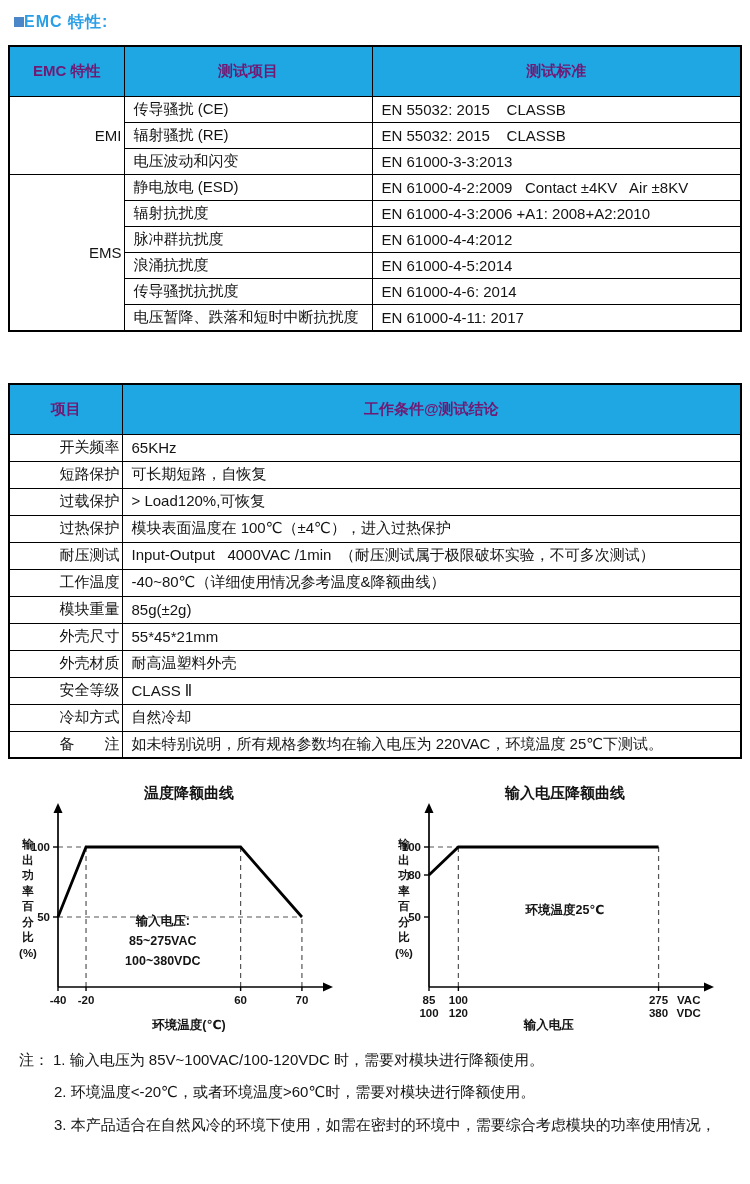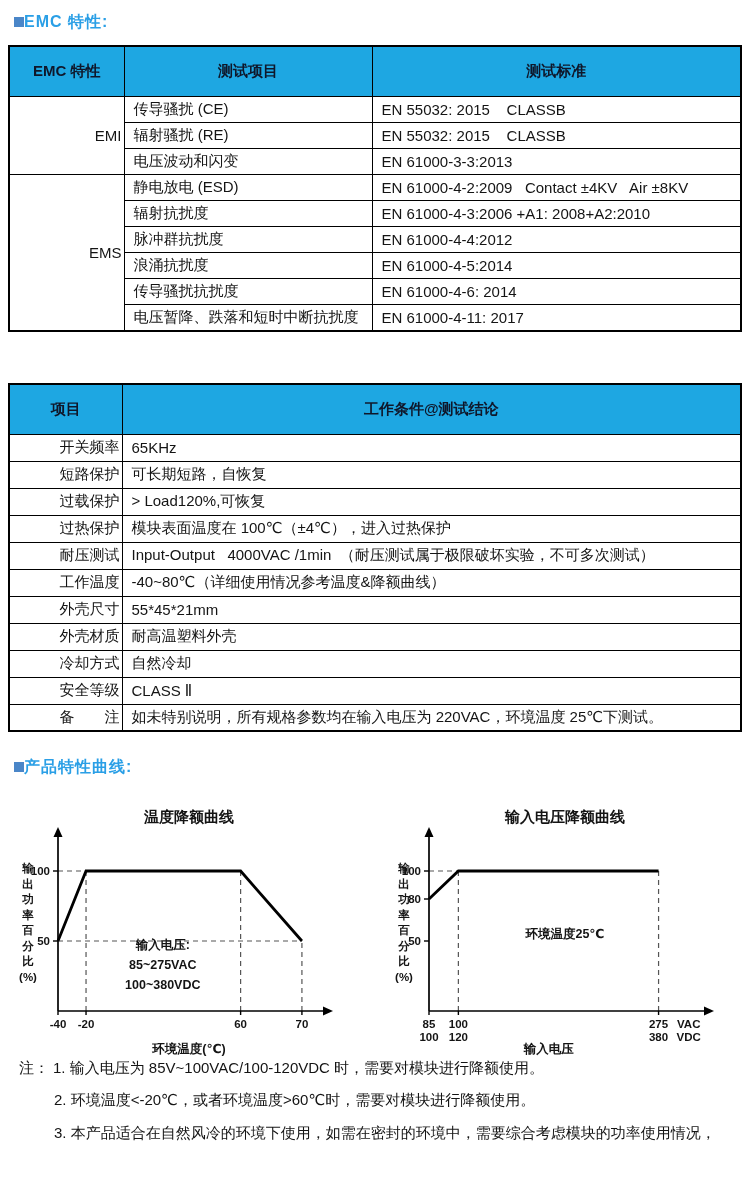--- a/index.html
+++ b/index.html
@@ -21,35 +21,35 @@
 
   
   .section-header{display:flex;align-items:center;margin:2px 0 11px 6px;height:24px;}
   .bullet{width:10px;height:10px;background:var(--bullet);flex:0 0 auto;}
   .section-title{color:var(--section);font-size:16px;font-weight:bold;letter-spacing:1px;}
 
   
   table.tbl{border-collapse:collapse;width:734px;table-layout:fixed;border:2px solid var(--border);}
   .tbl th{
     background:var(--hdr-bg);border:1px solid var(--border);
-    font-size:15px;font-weight:bold;height:28px;padding:15px 4px;text-align:center;color:#0f172a;
+    font-size:15px;font-weight:bold;height:28px;padding:15px 4px;text-align:center;color:#701a75;
   }
   .tbl td{
     border:1px solid var(--border);font-size:15px;height:26px;
     padding:1px 9px;white-space:pre;overflow:hidden;vertical-align:middle;
   }
   .tbl td.center{text-align:right;padding:1px 2px;}
   .tbl-general td{height:27px;}
   .tbl-emc{margin-bottom:0;}
   .gap-after-emc{height:51px;}
   .gap-after-general{height:21px;}
 
   
   .charts{position:relative;height:256px;margin-top:2px;}
-  .chart{position:absolute;top:16px;}
+  .chart{position:absolute;top:0;}
   .chart-left{left:0px;}
   .chart-right{left:376px;}
   svg text{fill:#141414;}
   .svg-title{font-size:15px;font-weight:bold;}
   .svg-tick{font-size:11.5px;font-weight:bold;}
   .svg-axis-label{font-size:12.5px;font-weight:bold;}
   .svg-ylabel{font-size:11.5px;font-weight:bold;}
   .svg-annot{font-size:12.5px;font-weight:bold;}
 
   
@@ -156,48 +156,48 @@
         </tr>
         <tr>
           <td class="center">耐压测试</td>
           <td>Input-Output   4000VAC /1min  （耐压测试属于极限破坏实验，不可多次测试）</td>
         </tr>
         <tr>
           <td class="center">工作温度</td>
           <td>-40~80℃（详细使用情况参考温度&amp;降额曲线）</td>
         </tr>
         <tr>
+          <td class="center">模块重量</td>
+          <td>85g(±2g)</td>
+        </tr>
+        <tr>
           <td class="center">外壳尺寸</td>
           <td>55*45*21mm</td>
         </tr>
         <tr>
           <td class="center">外壳材质</td>
           <td>耐高温塑料外壳</td>
         </tr>
         <tr>
+          <td class="center">安全等级</td>
+          <td>CLASS Ⅱ</td>
+        </tr>
+        <tr>
           <td class="center">冷却方式</td>
           <td>自然冷却</td>
         </tr>
         <tr>
-          <td class="center">安全等级</td>
-          <td>CLASS Ⅱ</td>
-        </tr>
-        <tr>
           <td class="center">备　　注</td>
           <td>如未特别说明，所有规格参数均在输入电压为 220VAC，环境温度 25℃下测试。</td>
         </tr>
       </tbody>
   </table>
 
   <div class="gap-after-general"></div>
 
-  <div class="section-header">
-    <span class="bullet"></span>
-    <span class="section-title">产品特性曲线:</span>
-  </div>
 
   <div class="charts">
     <div class="chart chart-left" id="chart0"><svg width="374" height="252" viewBox="0 0 374 252">
           <text x="181" y="16" text-anchor="middle" class="svg-title">温度降额曲线</text>
           <line x1="50" y1="65" x2="78.03399999999999" y2="65" stroke="#555555" stroke-width="1.2" stroke-dasharray="5,4"></line>
           <line x1="78.03399999999999" y1="205" x2="78.03399999999999" y2="65" stroke="#555555" stroke-width="1.2" stroke-dasharray="5,4"></line>
           <line x1="232.61399999999998" y1="205" x2="232.61399999999998" y2="65" stroke="#555555" stroke-width="1.2" stroke-dasharray="5,4"></line>
           <line x1="50" y1="135" x2="293.922" y2="135" stroke="#555555" stroke-width="1.2" stroke-dasharray="5,4"></line>
           <line x1="293.922" y1="205" x2="293.922" y2="135" stroke="#555555" stroke-width="1.2" stroke-dasharray="5,4"></line>
           <polyline points="50,135 78.03399999999999,65 232.61399999999998,65 293.922,135" fill="none" stroke="#000000" stroke-width="2.8" stroke-linejoin="miter"></polyline>

